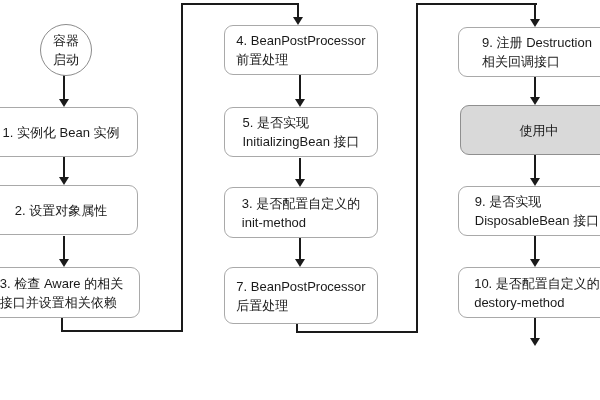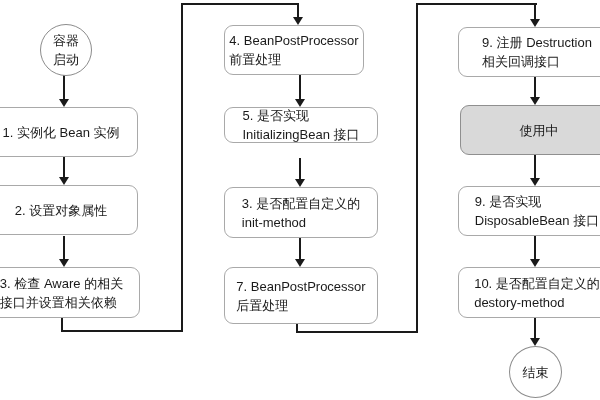--- a/index.html
+++ b/index.html
@@ -57,31 +57,30 @@
   <div class="av" style="left:534px;top:236px;height:23px;"></div>
   <div class="av" style="left:534px;top:318px;height:20px;"></div>
 
   <div class="node circle" style="left:40px;top:24px;width:52px;height:52px;">容器
 启动</div>
   <div class="node" style="left:-16px;top:107px;width:154px;height:50px;">1. 实例化 Bean 实例</div>
   <div class="node" style="left:-16px;top:185px;width:154px;height:50px;">2. 设置对象属性</div>
   <div class="node" style="left:-17px;top:267px;width:157px;height:51px;">3. 检查 Aware 的相关
 接口并设置相关依赖</div>
 
-  <div class="node" style="left:224px;top:25px;width:140px;height:50px;">4. BeanPostProcessor
+  <div class="node" style="left:224px;top:25px;width:154px;height:50px;">4. BeanPostProcessor
 前置处理</div>
-  <div class="node" style="left:224px;top:107px;width:154px;height:36px;">5. 是否实现
+  <div class="node" style="left:224px;top:107px;width:154px;height:50px;">5. 是否实现
 InitializingBean 接口</div>
   <div class="node" style="left:224px;top:187px;width:154px;height:51px;">3. 是否配置自定义的
 init-method</div>
   <div class="node" style="left:224px;top:267px;width:154px;height:57px;">7. BeanPostProcessor
 后置处理</div>
 
   <div class="node" style="left:458px;top:27px;width:158px;height:50px;">9. 注册 Destruction
 相关回调接口</div>
   <div class="node gray" style="left:460px;top:105px;width:158px;height:50px;">使用中</div>
   <div class="node" style="left:458px;top:186px;width:158px;height:50px;">9. 是否实现
 DisposableBean 接口</div>
   <div class="node" style="left:458px;top:267px;width:158px;height:51px;">10. 是否配置自定义的
 destory-method</div>
-  <div class="node circle" style="left:509px;top:346px;width:53px;height:52px;">结束</div>
 
 </div>
 
 </body></html>

